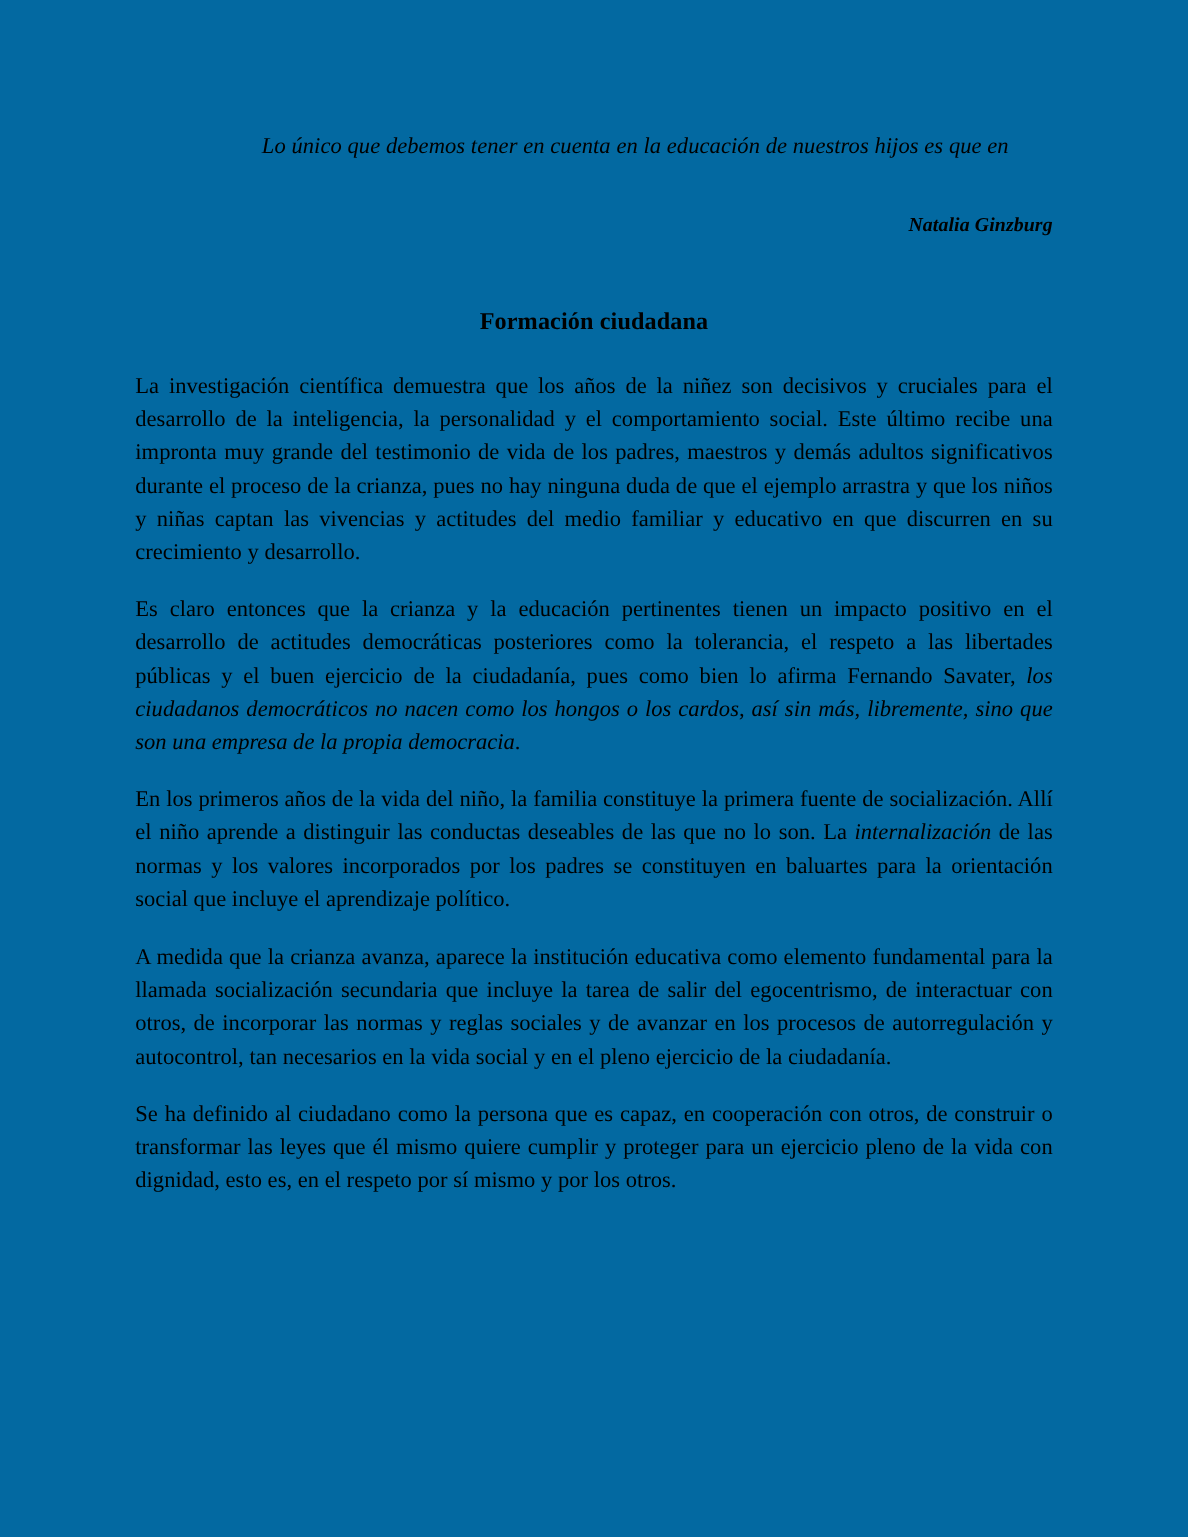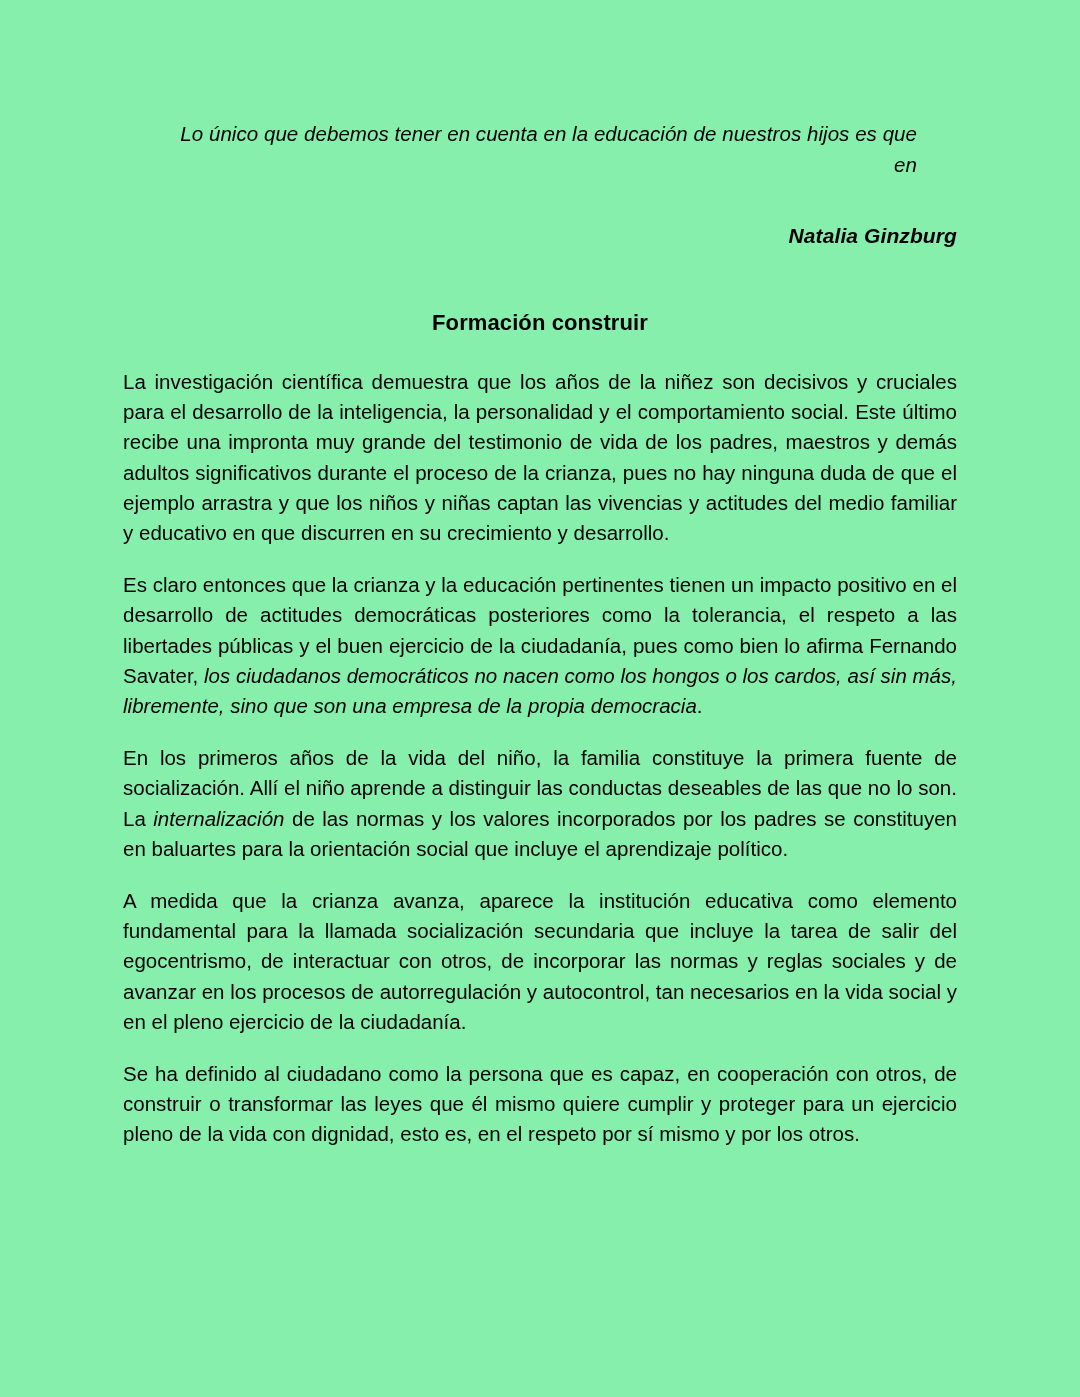--- a/index.html
+++ b/index.html
@@ -6,23 +6,23 @@
   html, body {
     margin: 0;
     padding: 0;
     background: #ffffff;
   }
 
   .page {
     position: relative;
     width: 1080px;
     height: 1397px;
-    background: #86efac;
+    background: #0369a1;
     overflow: hidden;
-    font-family: Liberation Sans, sans-serif;
+    font-family: Liberation Serif, serif;
     color: #000000;
     -webkit-font-smoothing: antialiased;
   }
 
   
   .content {
     position: absolute;
     left: 123px;
     top: 0;
     width: 834px;
@@ -40,21 +40,21 @@
 
   .epigraph-line {
     display: block;
   }
 
   .epigraph-attrib {
     margin-top: 40px;
     text-align: right;
     font-style: italic;
     font-weight: bold;
-    font-size: 21px;
+    font-size: 18px;
     line-height: 31px;
     letter-spacing: 0.1px;
   }
 
   
   .doc-title {
     margin: 0;
     padding-top: 57px;
     text-align: center;
     font-size: 22px;
@@ -91,21 +91,21 @@
 
 <div class="page">
   <div class="content">
 
     <blockquote class="epigraph">
       <span class="epigraph-line">Lo único que debemos tener en cuenta en la educación de nuestros hijos es que en</span>
     </blockquote>
 
     <div class="epigraph-attrib">Natalia Ginzburg</div>
 
-    <h1 class="doc-title">Formación construir</h1>
+    <h1 class="doc-title">Formación ciudadana</h1>
 
     <div class="body-copy">
       <p class="para"><span>La investigación científica demuestra que los años de la niñez son decisivos y cruciales para el desarrollo de la inteligencia, la personalidad y el comportamiento social. Este último recibe una impronta muy grande del testimonio de vida de los padres, maestros y demás adultos significativos durante el proceso de la crianza, pues no hay ninguna duda de que el ejemplo arrastra y que los niños y niñas captan las vivencias y actitudes del medio familiar y educativo en que discurren en su crecimiento y desarrollo.</span></p>
       <p class="para"><span>Es claro entonces que la crianza y la educación pertinentes tienen un impacto positivo en el desarrollo de actitudes democráticas posteriores como la tolerancia, el respeto a las libertades públicas y el buen ejercicio de la ciudadanía, pues como bien lo afirma Fernando Savater, </span><em>los ciudadanos democráticos no nacen como los hongos o los cardos, así sin más, libremente, sino que son una empresa de la propia democracia</em><span>.</span></p>
       <p class="para"><span>En los primeros años de la vida del niño, la familia constituye la primera fuente de socialización. Allí el niño aprende a distinguir las conductas deseables de las que no lo son. La </span><em>internalización</em><span> de las normas y los valores incorporados por los padres se constituyen en baluartes para la orientación social que incluye el aprendizaje político.</span></p>
       <p class="para"><span>A medida que la crianza avanza, aparece la institución educativa como elemento fundamental para la llamada socialización secundaria que incluye la tarea de salir del egocentrismo, de interactuar con otros, de incorporar las normas y reglas sociales y de avanzar en los procesos de autorregulación y autocontrol, tan necesarios en la vida social y en el pleno ejercicio de la ciudadanía.</span></p>
       <p class="para"><span>Se ha definido al ciudadano como la persona que es capaz, en cooperación con otros, de construir o transformar las leyes que él mismo quiere cumplir y proteger para un ejercicio pleno de la vida con dignidad, esto es, en el respeto por sí mismo y por los otros.</span></p>
     </div>
 
   </div>

